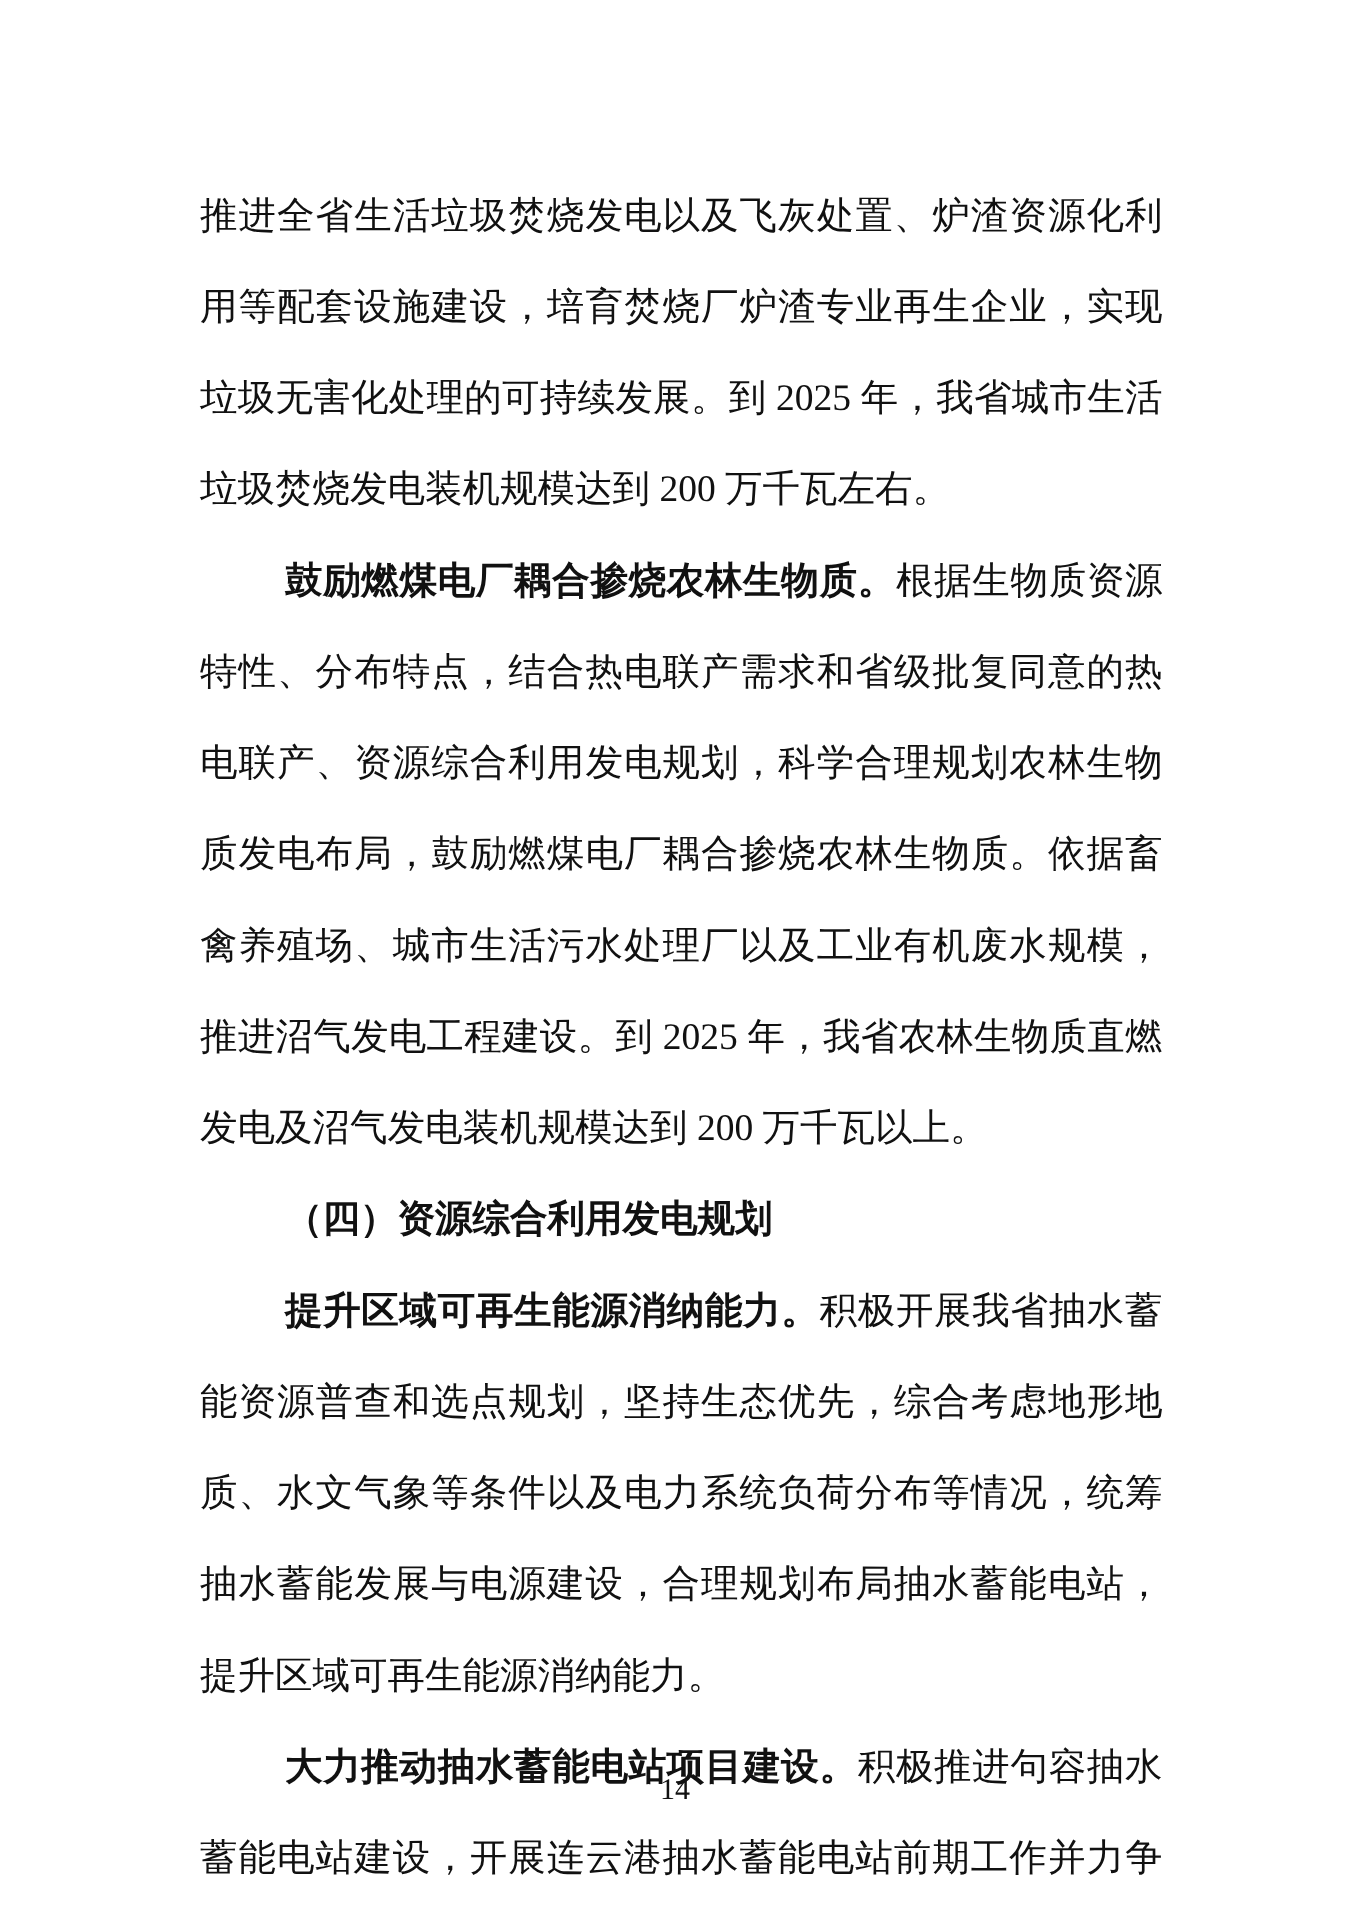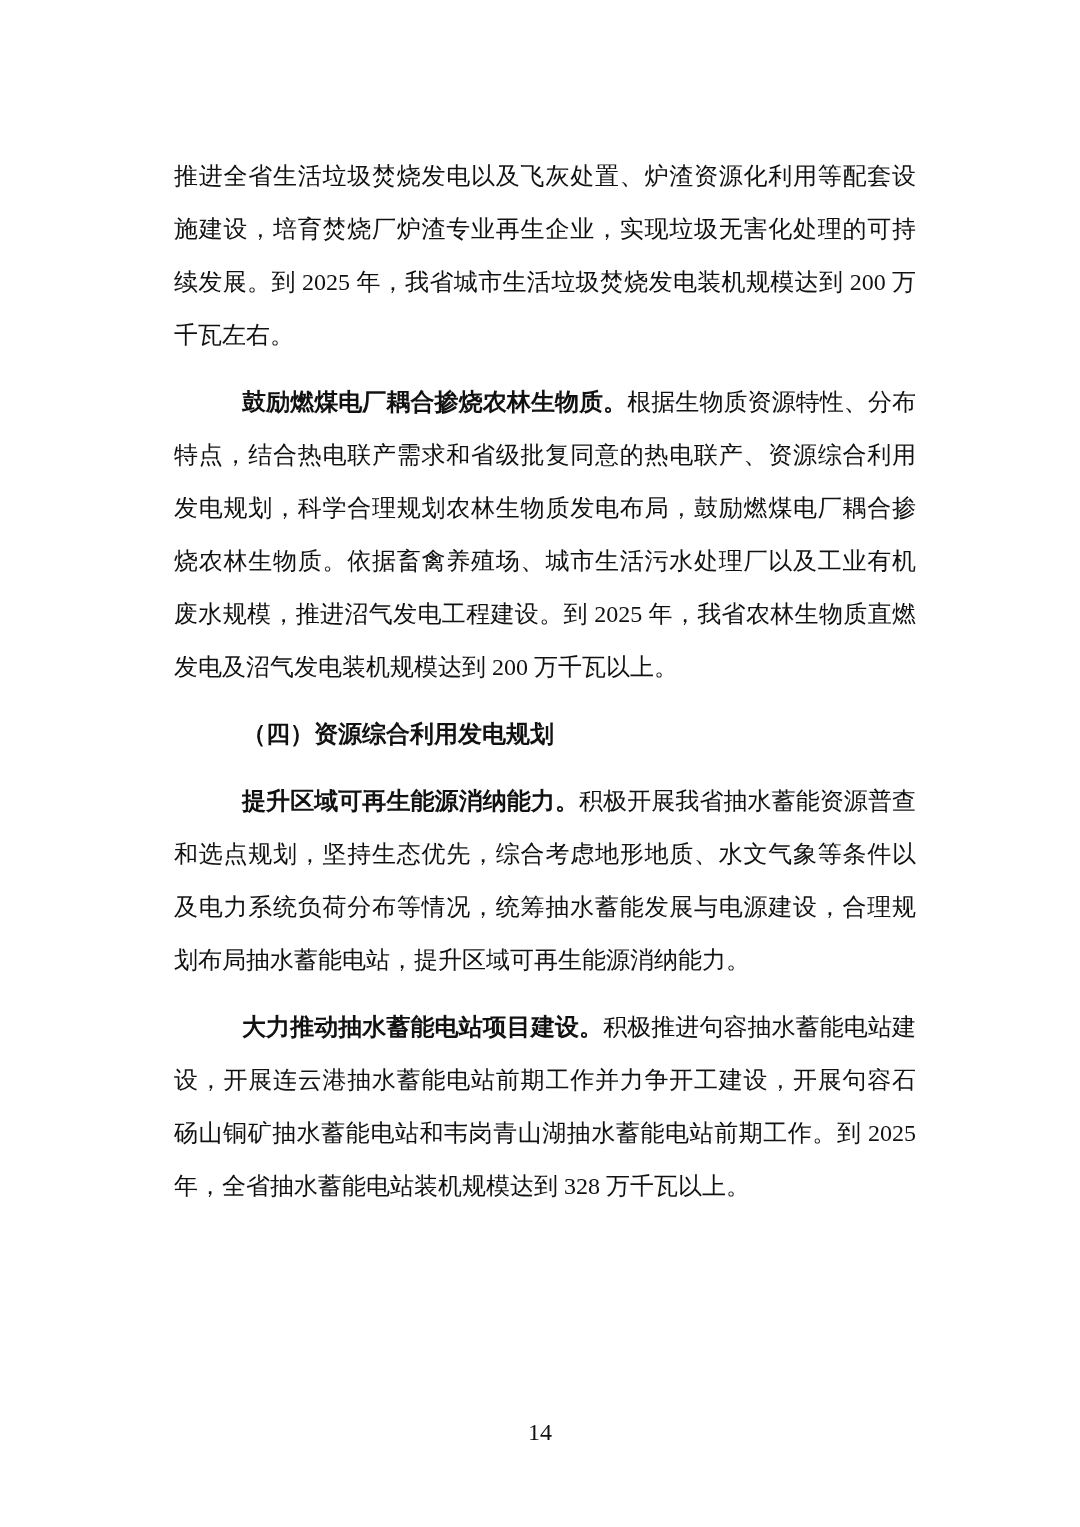--- a/index.html
+++ b/index.html
@@ -20,23 +20,23 @@
     inset: 0;
     background: #ffffff;
   }
   .content {
     position: absolute;
     top: 136px;
     left: 160px;
     width: 770px;
   }
   .para {
-    margin: 14px;
-    font-size: 24px;
-    line-height: 53px;
+    margin: 0;
+    font-size: 30px;
+    line-height: 73px;
     text-align: justify;
     text-justify: inter-ideograph;
     word-break: break-all;
   }
   .para.indent {
     text-indent: 68px;
   }
   .lead {
     font-weight: bold;
   }

